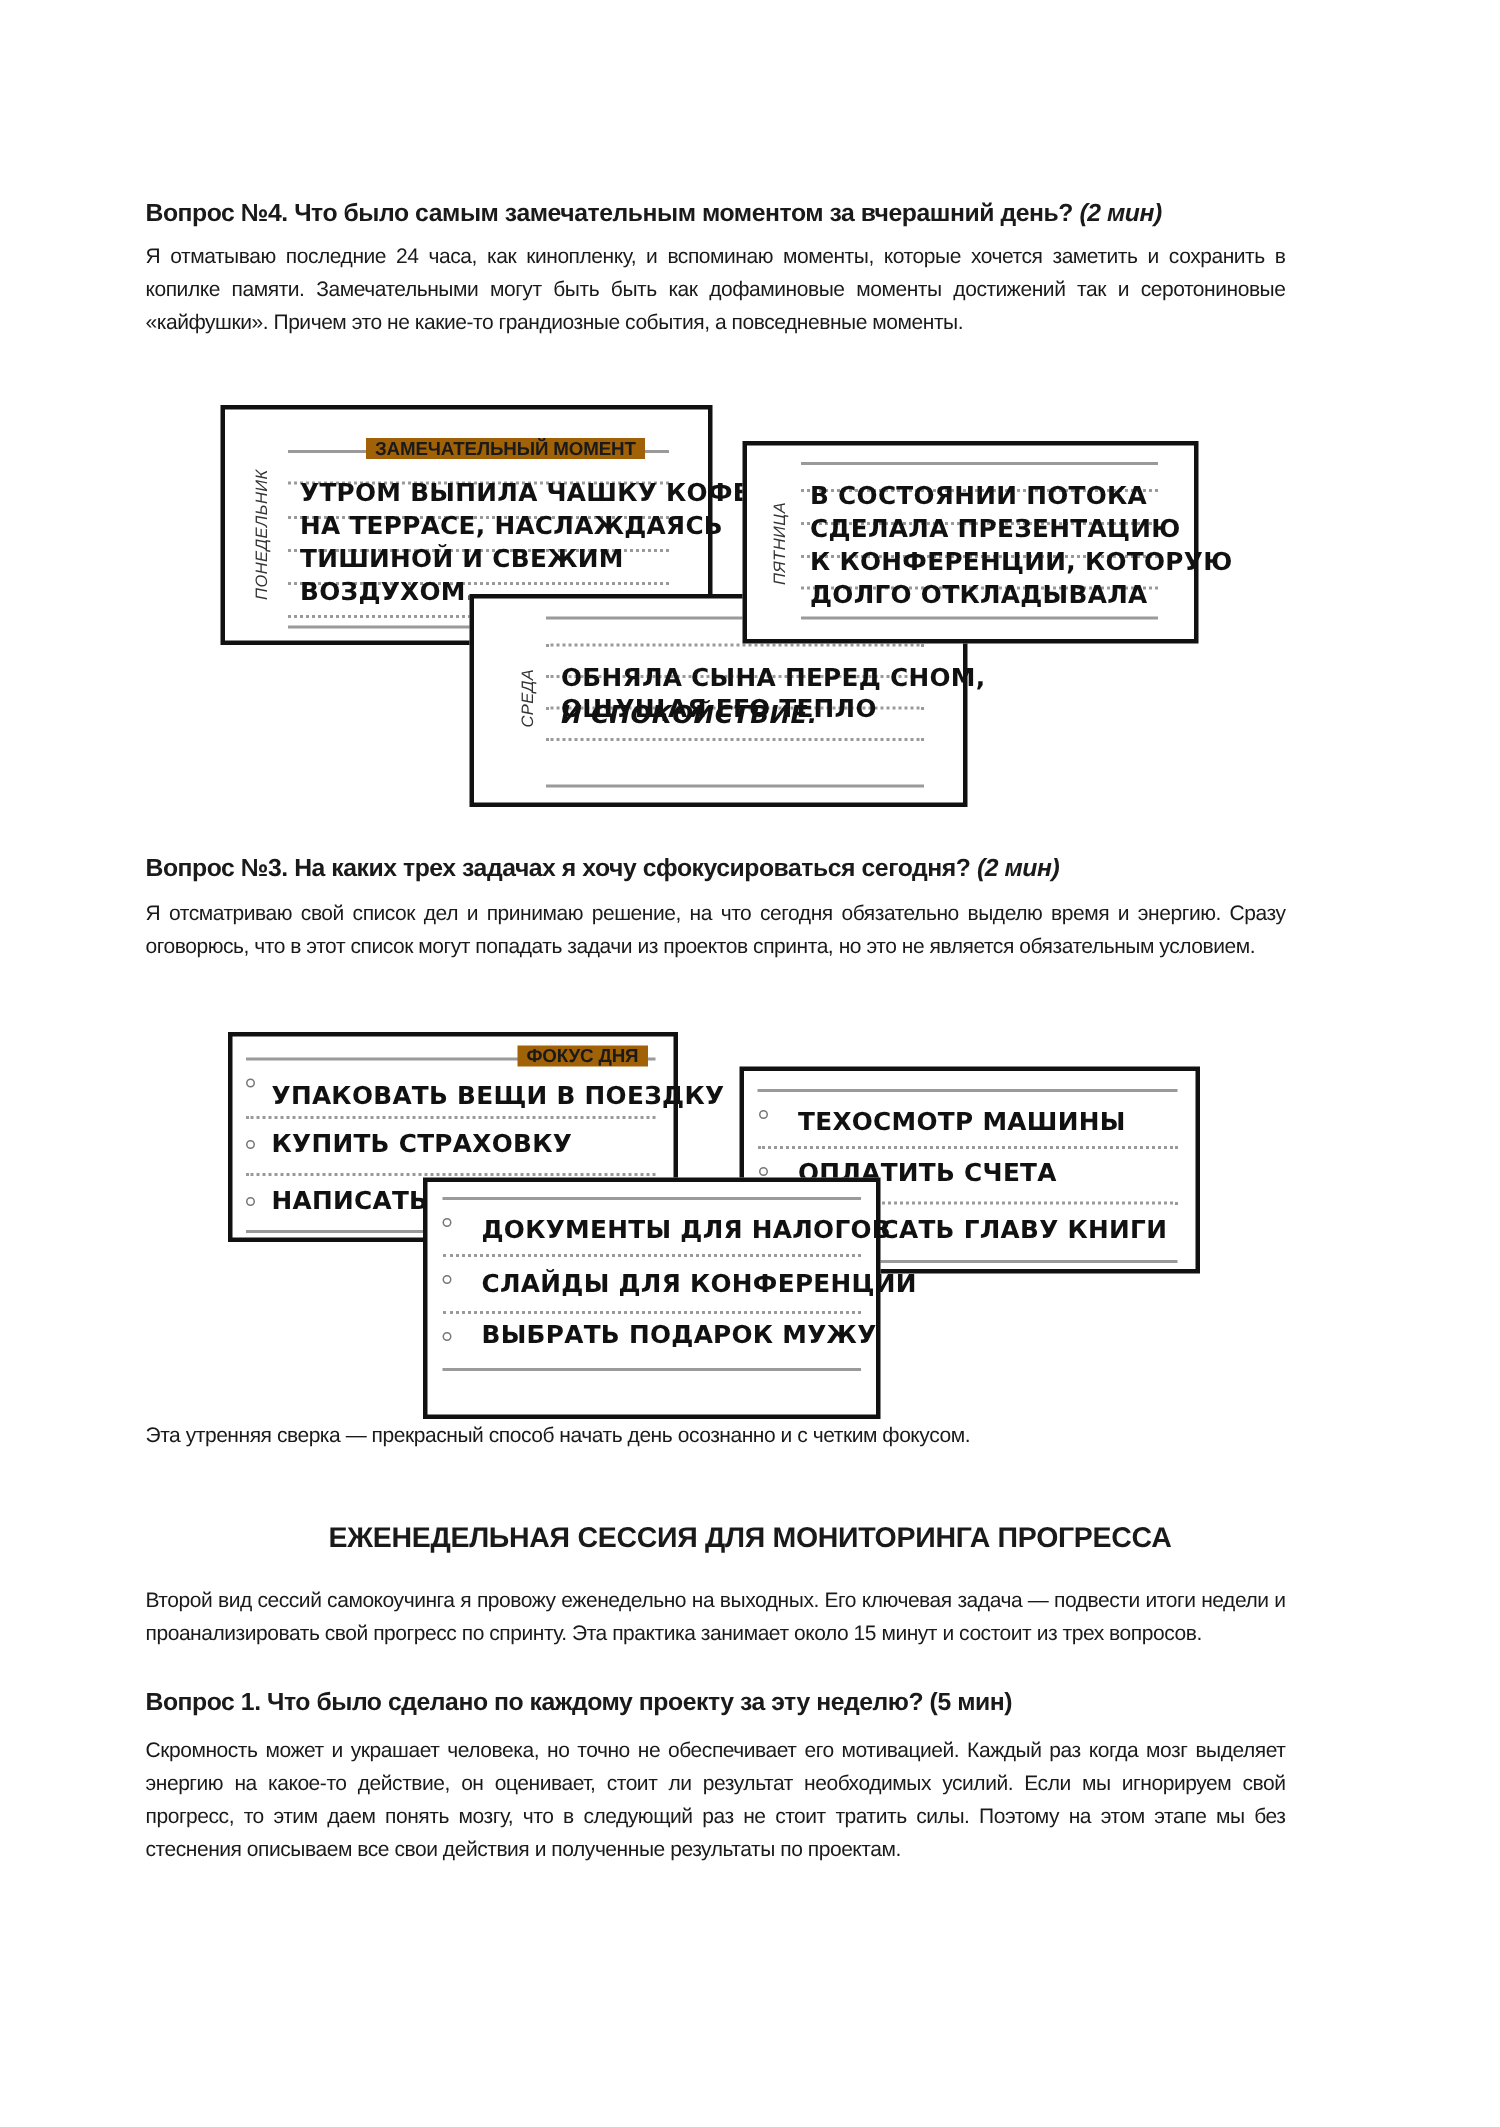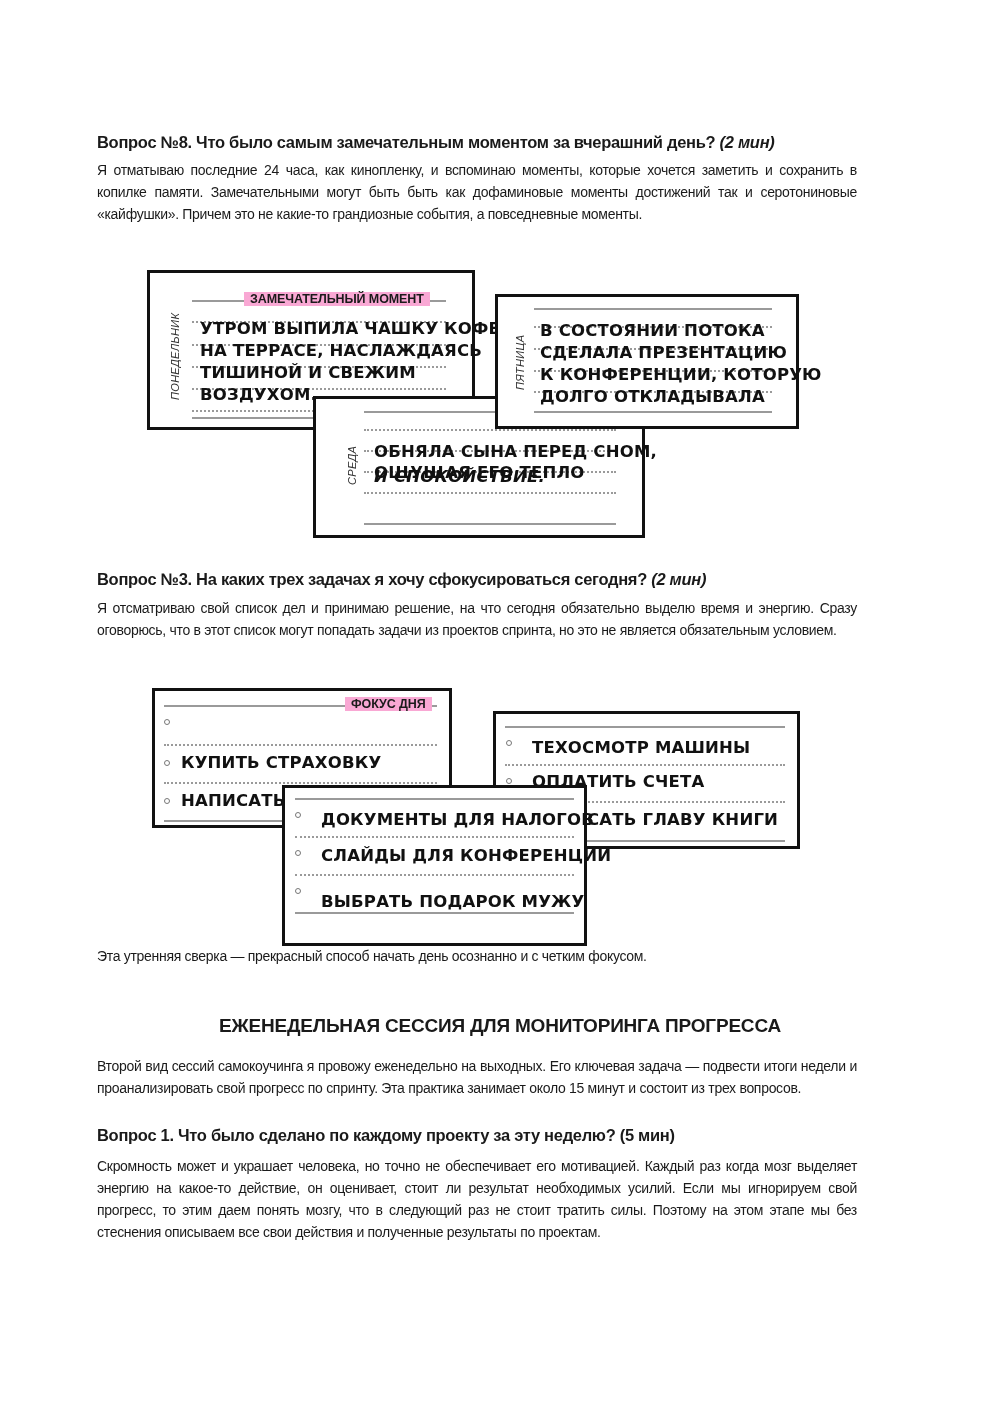--- a/index.html
+++ b/index.html
@@ -8,30 +8,30 @@
   .q-heading { position: absolute; left: 97px; font-size: 16.5px; font-weight: bold; letter-spacing: -0.3px; white-space: nowrap; }
   .q-heading .time { font-style: italic; }
   .para { position: absolute; left: 97px; width: 760px; font-size: 14px; line-height: 22px; letter-spacing: -0.3px; text-align: justify; }
   .para.last { text-align-last: left; }
   .section-title { position: absolute; left: 0; width: 1000px; text-align: center; top: 1015px; font-size: 19px; font-weight: bold; letter-spacing: -0.2px; }
 
   .card { position: absolute; background: #fff; border: 3px solid #111; box-sizing: border-box; }
   .hand { font-family: "DejaVu Sans", sans-serif; font-weight: bold; font-size: 16.5px; color: #111; text-transform: uppercase; letter-spacing: 0.2px; white-space: nowrap; }
   .solid-rule { position: absolute; height: 0; border-top: 2px solid #9a9a9a; }
   .dot-rule { position: absolute; height: 0; border-top: 2px dotted #9a9a9a; }
-  .card-title { position: absolute; font-size: 12.5px; font-weight: bold; background: #f9a8d4; padding: 0 6px; letter-spacing: -0.1px; white-space: nowrap; }
+  .card-title { position: absolute; font-size: 12.5px; font-weight: bold; background: #a16207; padding: 0 6px; letter-spacing: -0.1px; white-space: nowrap; }
   .vlabel { position: absolute; font-size: 11px; font-style: italic; color: #333; transform: rotate(-90deg); transform-origin: left top; white-space: nowrap; letter-spacing: 0.3px; }
   .line-text { position: absolute; }
   .bullet { position: absolute; width: 6px; height: 6px; border: 1.3px solid #777; border-radius: 50%; box-sizing: border-box; }
 </style>
 </head>
 <body>
 
 <div class="q-heading" style="top:133px;">
-  <span>Вопрос №8. Что было самым замечательным моментом за вчерашний день?</span>
+  <span>Вопрос №4. Что было самым замечательным моментом за вчерашний день?</span>
   <span class="time">(2 мин)</span>
 </div>
 <div class="para last" style="top:159px;">Я отматываю последние 24 часа, как кинопленку, и вспоминаю моменты, которые хочется заметить и сохранить в копилке памяти. Замечательными могут быть быть как дофаминовые моменты достижений так и серотониновые «кайфушки». Причем это не какие-то грандиозные события, а повседневные моменты.</div>
 
 <div>
 
   <div class="card" style="left:147px; top:270px; width:328px; height:160px; z-index:1;">
     <div class="solid-rule" style="left:42px; right:26px; top:27px;"></div>
     <div class="card-title" style="left:94px; top:19px;">ЗАМЕЧАТЕЛЬНЫЙ МОМЕНТ</div>
     <div class="vlabel" style="left:19px; top:127px;">ПОНЕДЕЛЬНИК</div>
@@ -80,20 +80,21 @@
   <span class="time">(2 мин)</span>
 </div>
 <div class="para last" style="top:597px;">Я отсматриваю свой список дел и принимаю решение, на что сегодня обязательно выделю время и энергию. Сразу оговорюсь, что в этот список могут попадать задачи из проектов спринта, но это не является обязательным условием.</div>
 
 <div>
 
   <div class="card" style="left:152px; top:688px; width:300px; height:140px; z-index:1;">
     <div class="solid-rule" style="left:9px; right:12px; top:14px;"></div>
     <div class="card-title" style="left:190px; top:6px;">ФОКУС ДНЯ</div>
     <div class="bullet" style="left:9px; top:28px;"></div>
+    <div class="hand line-text" style="left:26px; top:30px;">УПАКОВАТЬ ВЕЩИ В ПОЕЗДКУ</div>
     <div class="dot-rule" style="left:9px; right:12px; top:53px;"></div>
     <div class="bullet" style="left:9px; top:69px;"></div>
     <div class="hand line-text" style="left:26px; top:62px;">КУПИТЬ СТРАХОВКУ</div>
     <div class="dot-rule" style="left:9px; right:12px; top:91px;"></div>
     <div class="bullet" style="left:9px; top:107px;"></div>
     <div class="hand line-text" style="left:26px; top:100px;">НАПИСАТЬ</div>
     <div class="solid-rule" style="left:9px; right:12px; top:129px;"></div>
   </div>
 
   <div class="card" style="left:493px; top:711px; width:307px; height:138px; z-index:2;">
@@ -111,21 +112,21 @@
 
   <div class="card" style="left:282px; top:785px; width:305px; height:161px; z-index:3;">
     <div class="solid-rule" style="left:10px; right:10px; top:10px;"></div>
     <div class="bullet" style="left:10px; top:24px;"></div>
     <div class="hand line-text" style="left:36px; top:22px;">ДОКУМЕНТЫ ДЛЯ НАЛОГОВ</div>
     <div class="dot-rule" style="left:10px; right:10px; top:48px;"></div>
     <div class="bullet" style="left:10px; top:62px;"></div>
     <div class="hand line-text" style="left:36px; top:58px;">СЛАЙДЫ ДЛЯ КОНФЕРЕНЦИИ</div>
     <div class="dot-rule" style="left:10px; right:10px; top:86px;"></div>
     <div class="bullet" style="left:10px; top:100px;"></div>
-    <div class="hand line-text" style="left:36px; top:104px;text-align:right;">ВЫБРАТЬ ПОДАРОК МУЖУ</div>
+    <div class="hand line-text" style="left:36px; top:92px;text-align:right;">ВЫБРАТЬ ПОДАРОК МУЖУ</div>
     <div class="solid-rule" style="left:10px; right:10px; top:124px;"></div>
   </div>
 </div>
 
 <div class="para last" style="top:945px; text-align:left;">Эта утренняя сверка — прекрасный способ начать день осознанно и с четким фокусом.</div>
 
 <div class="section-title">ЕЖЕНЕДЕЛЬНАЯ СЕССИЯ ДЛЯ МОНИТОРИНГА ПРОГРЕССА</div>
 <div class="para last" style="top:1055px;">Второй вид сессий самокоучинга я провожу еженедельно на выходных. Его ключевая задача — подвести итоги недели и проанализировать свой прогресс по спринту. Эта практика занимает около 15 минут и состоит из трех вопросов.</div>
 <div class="q-heading" style="top:1126px;">Вопрос 1. Что было сделано по каждому проекту за эту неделю? (5 мин)</div>
 <div class="para last" style="top:1155px;">Скромность может и украшает человека, но точно не обеспечивает его мотивацией. Каждый раз когда мозг выделяет энергию на какое-то действие, он оценивает, стоит ли результат необходимых усилий. Если мы игнорируем свой прогресс, то этим даем понять мозгу, что в следующий раз не стоит тратить силы. Поэтому на этом этапе мы без стеснения описываем все свои действия и полученные результаты по проектам.</div>

